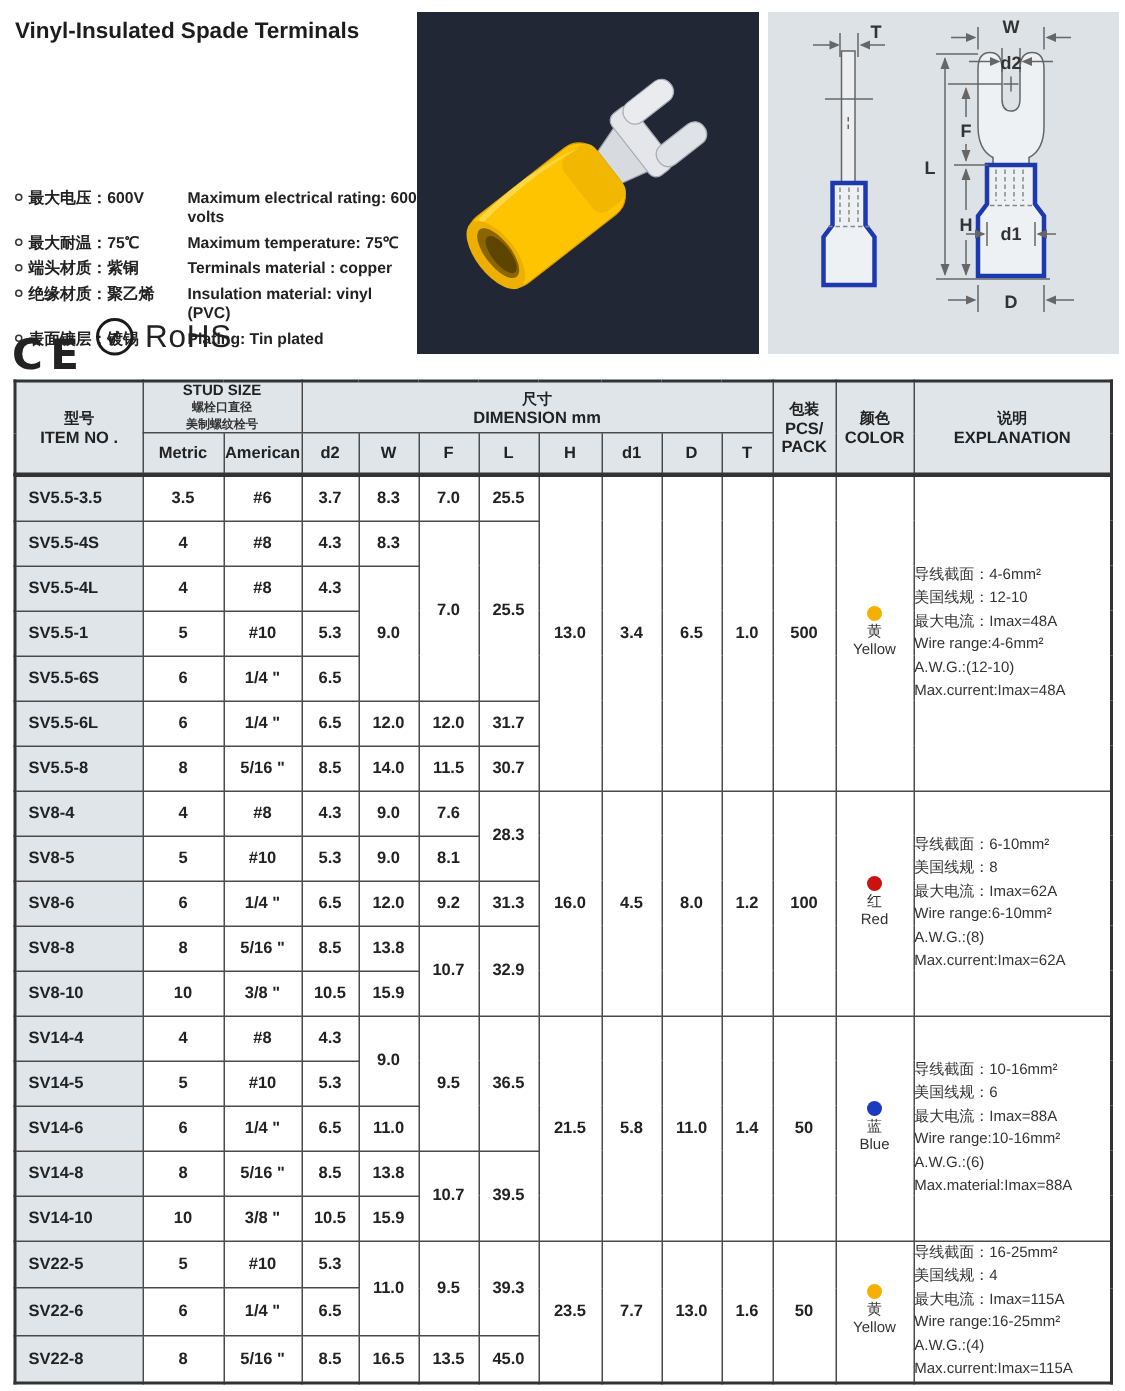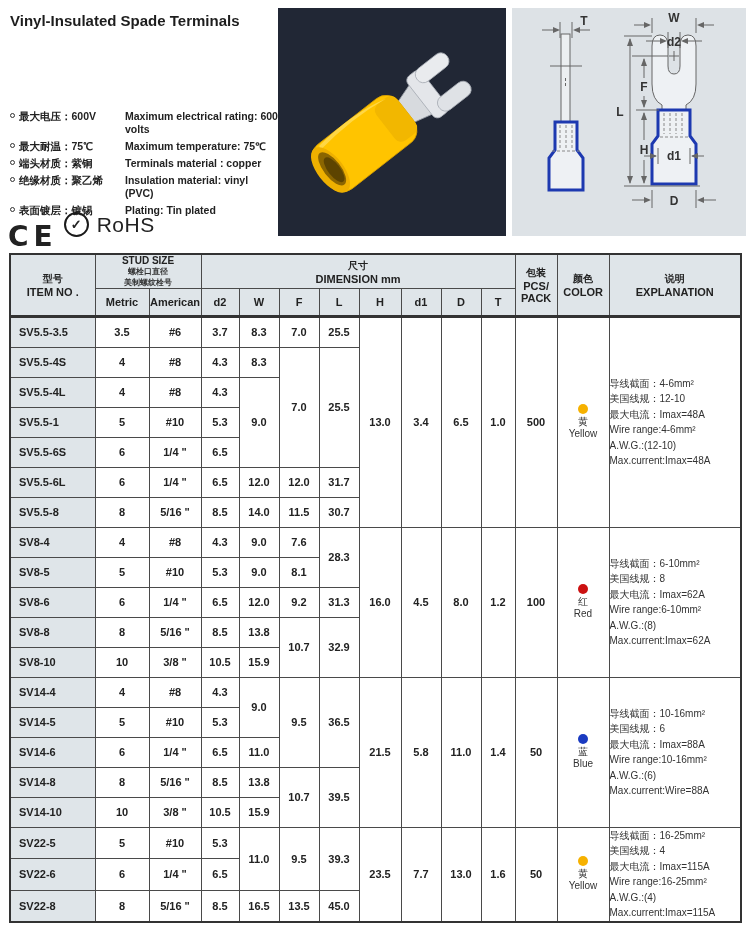--- a/index.html
+++ b/index.html
@@ -4,21 +4,21 @@
 <style>
   * { margin:0; padding:0; box-sizing:border-box; }
   html,body { background:#ffffff; }
   body { width:750px; height:927px; position:relative; font-family:"Liberation Sans", sans-serif; color:#222; }
 
   
   .titleblock { position:absolute; left:10px; top:10px; width:265px; }
   .title-zh { font-size:15px; font-weight:bold; letter-spacing:0.5px; color:#1d1d1d; }
   .title-en { font-size:15px; font-weight:bold; color:#1d1d1d; margin-top:2px; }
 
-  .specs { position:absolute; left:10px; top:110px; width:268px; }
+  .specs { position:absolute; left:10px; top:126px; width:268px; }
   .spec-row { display:flex; align-items:flex-start; margin-bottom:4px; line-height:13px; }
   .bullet { width:5px; height:5px; border:1.5px solid #333; border-radius:50%; margin:3px 4px 0 0; flex:0 0 auto; }
   .spec-zh { font-size:10.5px; font-weight:bold; width:106px; flex:0 0 auto; }
   .spec-en { font-size:10.5px; font-weight:bold; }
 
   .certs { position:absolute; left:8px; top:196px; display:flex; align-items:center; }
   .ce { font-size:28px; font-weight:bold; letter-spacing:5px; font-family:"DejaVu Sans", sans-serif;margin-top:24px; }
   .qc-circle { width:25px; height:25px; border:2.5px solid #1a1a1a; border-radius:50%; display:flex; align-items:center; justify-content:center; font-size:13px; font-weight:bold; margin:0 8px 0 6px; }
   .rohs { font-size:21px; font-weight:normal; letter-spacing:0.5px; }
 
@@ -425,21 +425,21 @@
       <div class="dot" style="background: rgb(26, 59, 193);"></div>
       <div class="cname">蓝</div>
       <div class="cname">Blue</div>
     </td>
     <td rowspan="5" class="expl">
       <div>导线截面：10-16mm²</div>
       <div>美国线规：6</div>
       <div>最大电流：Imax=88A</div>
       <div>Wire range:10-16mm²</div>
       <div>A.W.G.:(6)</div>
-      <div>Max.current:Wire=88A</div>
+      <div>Max.material:Imax=88A</div>
     </td>
   </tr>
   <tr>
     <td class="label">SV14-5</td>
     <td>5</td>
     <td>#10</td>
     <td>5.3</td>
   </tr>
   <tr>
     <td class="label">SV14-6</td>

